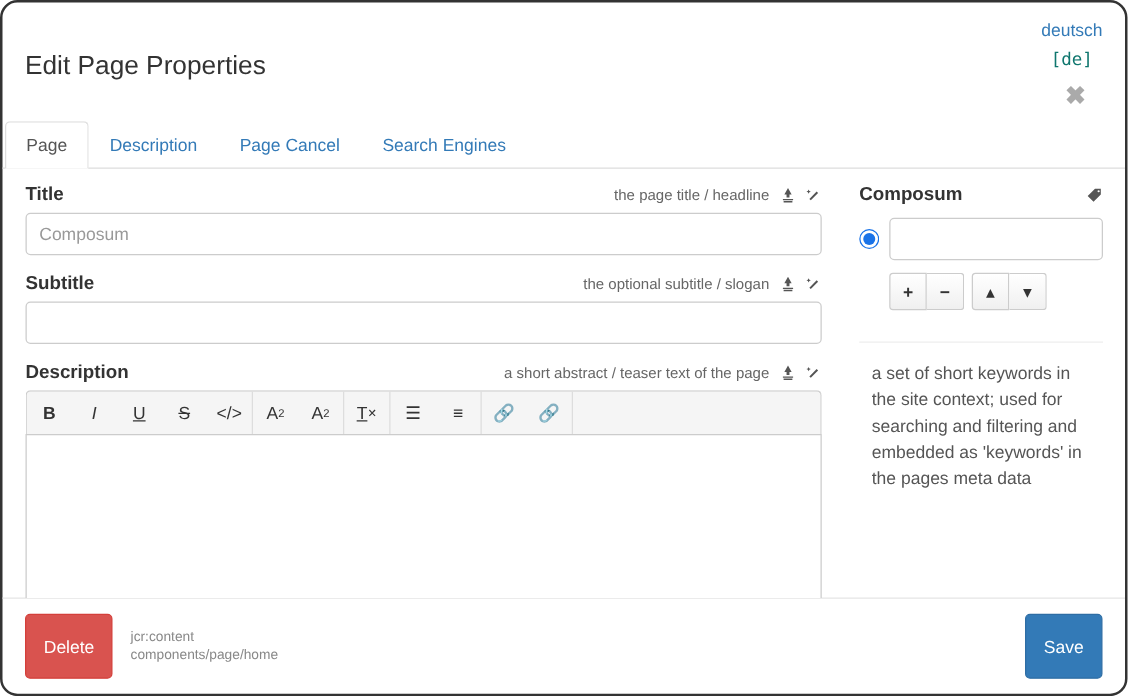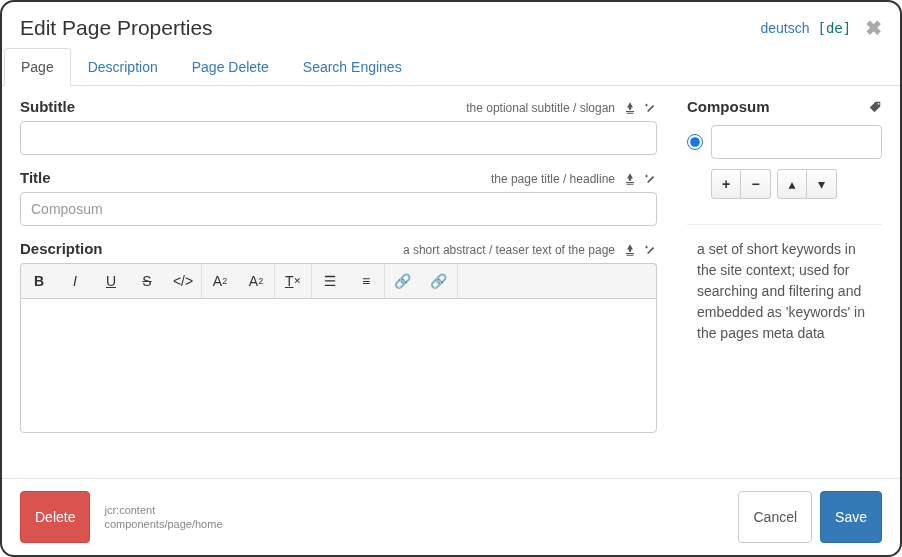--- a/index.html
+++ b/index.html
@@ -1,20 +1,20 @@
 <!DOCTYPE html>
 <html><head>
 <meta charset="utf-8">
 <style>
 * { box-sizing: border-box; margin: 0; padding: 0; }
 body { font-family: -apple-system, "Helvetica Neue", Arial, sans-serif; background: #fff; color: #333; font-size: 14px; }
 .dialog { width: 902px; height: 557px; border: 2px solid #333; border-radius: 14px; position: relative; display: flex; flex-direction: column; }
 .header { padding: 14px 18px 8px 18px; display: flex; justify-content: space-between; align-items: center; }
 .header h2 { font-size: 21px; font-weight: 400; color: #333; }
-.header-right { display: flex; align-items: center; gap: 8px; }
+.header-right { display: flex; align-items: center; gap: 8px; flex-direction: column; }
 .lang-link { color: #337ab7; font-size: 14px; }
 .lang-code { color: #0f766e; font-size: 14px; font-family: monospace; }
 .close-x { color: #aaa; font-size: 20px; font-weight: bold; cursor: pointer; margin-left: 6px; }
 .tabs { display: flex; padding: 0 2px; border-bottom: 1px solid #ddd; }
 .tab { padding: 10px 16px; color: #337ab7; cursor: pointer; border: 1px solid transparent; border-bottom: none; border-radius: 4px 4px 0 0; margin-bottom: -1px; }
 .tab.active { color: #555; background: #fff; border-color: #ddd; border-bottom: 1px solid #fff; }
 .body { flex: 1; padding: 12px 18px; display: flex; gap: 30px; overflow: auto; }
 .left { flex: 1; min-width: 0; }
 .right { width: 195px; }
 .field { margin-bottom: 14px; }
@@ -60,61 +60,61 @@
     <div class="header-right">
       <span class="lang-link">deutsch</span>
       <span class="lang-code">[de]</span>
       <span class="close-x">✖</span>
     </div>
   </div>
 
   <div class="tabs">
     <div class="tab active">Page</div>
     <div class="tab">Description</div>
-    <div class="tab">Page Delete</div>
+    <div class="tab">Page Cancel</div>
     <div class="tab">Search Engines</div>
   </div>
 
   <div class="body">
     <div class="left">
+
+      <div class="field">
+        <div class="field-header">
+          <span class="field-label">Title</span>
+          <span class="hint-and-icons">
+            <span class="field-hint">the page title / headline</span>
+            <span class="field-icons">
+              <svg viewBox="0 0 24 24">
+                  <path d="M12 2l-5 9h3v4h4v-4h3z M5 17h14v2H5z M6 20h12v2H6z"></path>
+                </svg>
+              <svg viewBox="0 0 24 24">
+                  <path d="M7 17l10-10 2 2-10 10zM3 7l2-1 1-2 1 2 2 1-2 1-1 2-1-2z"></path>
+                </svg>
+            </span>
+          </span>
+        </div>
+        <input type="text" placeholder="Composum" style="">
+      </div>
 
       <div class="field">
         <div class="field-header">
           <span class="field-label">Subtitle</span>
           <span class="hint-and-icons">
             <span class="field-hint">the optional subtitle / slogan</span>
             <span class="field-icons">
               <svg viewBox="0 0 24 24">
                   <path d="M12 2l-5 9h3v4h4v-4h3z M5 17h14v2H5z M6 20h12v2H6z"></path>
                 </svg>
               <svg viewBox="0 0 24 24">
                   <path d="M7 17l10-10 2 2-10 10zM3 7l2-1 1-2 1 2 2 1-2 1-1 2-1-2z"></path>
                 </svg>
             </span>
           </span>
         </div>
         <input type="text" style="">
-      </div>
-
-      <div class="field">
-        <div class="field-header">
-          <span class="field-label">Title</span>
-          <span class="hint-and-icons">
-            <span class="field-hint">the page title / headline</span>
-            <span class="field-icons">
-              <svg viewBox="0 0 24 24">
-                  <path d="M12 2l-5 9h3v4h4v-4h3z M5 17h14v2H5z M6 20h12v2H6z"></path>
-                </svg>
-              <svg viewBox="0 0 24 24">
-                  <path d="M7 17l10-10 2 2-10 10zM3 7l2-1 1-2 1 2 2 1-2 1-1 2-1-2z"></path>
-                </svg>
-            </span>
-          </span>
-        </div>
-        <input type="text" placeholder="Composum" style="">
       </div>
 
       <div class="field">
         <div class="field-header">
           <span class="field-label">Description</span>
           <span class="hint-and-icons">
             <span class="field-hint">a short abstract / teaser text of the page</span>
             <span class="field-icons">
               <svg viewBox="0 0 24 24">
                   <path d="M12 2l-5 9h3v4h4v-4h3z M5 17h14v2H5z M6 20h12v2H6z"></path>
@@ -196,18 +196,17 @@
 
   <div class="footer">
     <div class="footer-left">
       <button class="btn btn-danger">Delete</button>
       <div class="path-info">
         <div>jcr:content</div>
         <div>components/page/home</div>
       </div>
     </div>
     <div class="footer-right">
-      <button class="btn btn-default">Cancel</button>
       <button class="btn btn-primary">Save</button>
     </div>
   </div>
 
 </div>
 
 </body></html>

